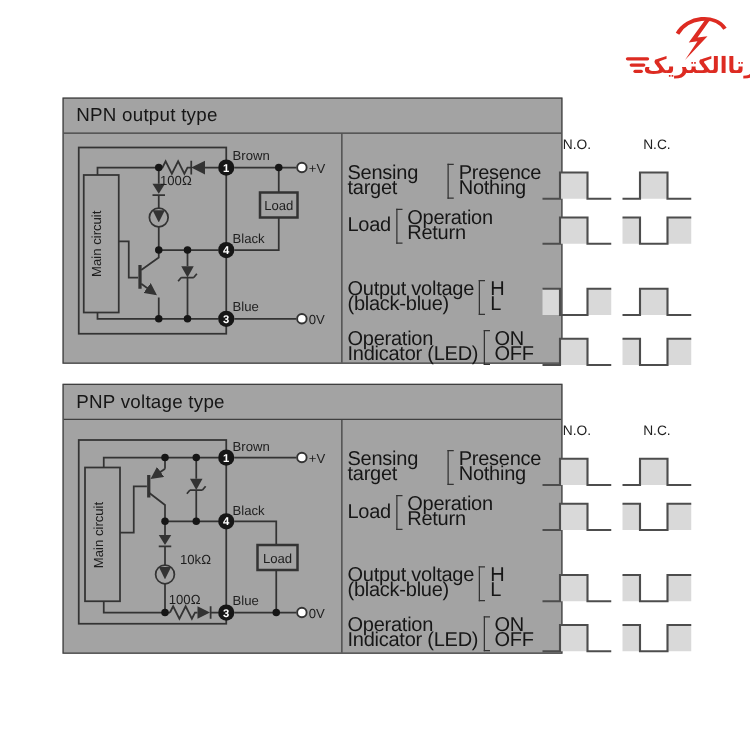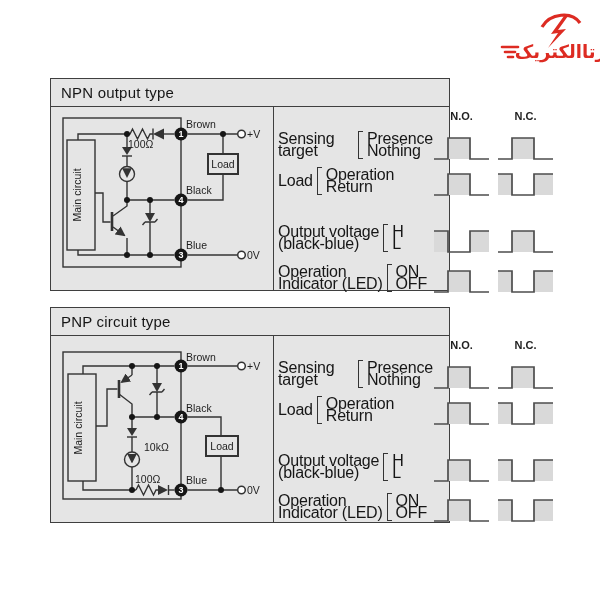--- a/index.html
+++ b/index.html
@@ -8,32 +8,32 @@
     font-family:"Liberation Sans",sans-serif;color:#1e1e1e;overflow:hidden;
   }
   .page{position:absolute;inset:0;}
   
   .logo{position:absolute;left:500px;top:10px;width:116px;height:54px;}
   
   .wm{position:absolute;color:rgba(110,110,110,.14);font-weight:bold;font-style:italic;pointer-events:none;}
   .wm1{left:244px;top:238px;font-size:46px;transform:rotate(-14deg);}
   .wm2{left:348px;top:80px;font-size:18px;transform:rotate(-8deg);color:rgba(120,120,120,.10);}
   
-  .panel{position:absolute;left:50px;width:400px;border:1.6px solid #3f3f3f;background:#e5e5e5;display:flex;flex-direction:column;box-sizing:border-box;}
+  .panel{position:absolute;left:50px;width:400px;border:1.6px solid #3f3f3f;background:#a3a3a3;display:flex;flex-direction:column;box-sizing:border-box;}
   .panel.npn{top:78px;height:213px;}
   .panel.pnp{top:307px;height:216px;}
   .panel-title{flex:0 0 27px;line-height:27px;border-bottom:1.6px solid #3f3f3f;padding-left:10px;font-size:15px;letter-spacing:.2px;color:#161616;}
   .panel-body{flex:1;display:flex;min-height:0;}
   .circuit{flex:0 0 222px;width:222px;position:relative;}
   .circuit svg{display:block;}
   .timing{flex:1;border-left:1.6px solid #3f3f3f;padding:3px 0 0 4px;box-sizing:border-box;}
   
   .thead{display:flex;height:15px;margin-bottom:2px;font-size:11px;color:#222;}
   .tspacer{width:155px;flex:0 0 155px;}
-  .thcol{width:57px;flex:0 0 57px;text-align:center;font-weight:bold;}
+  .thcol{width:57px;flex:0 0 57px;text-align:center;}
   .wgap{width:7px;flex:0 0 7px;}
   .trow{display:flex;height:36px;align-items:flex-end;}
   .trow.r2{margin-top:21px;}
   .trow.r3{margin-top:4px;}
   .tlabel{width:155px;flex:0 0 155px;align-self:center;display:flex;align-items:center;font-size:16px;letter-spacing:-0.2px;color:#161616;}
   .lname{margin-right:4px;line-height:12.5px;}
   .bracket{width:4px;height:26px;flex:0 0 4px;border:1.4px solid #333;border-right:none;margin-right:4px;}
   .opts{line-height:12.5px;}
   .wave{width:57px;height:32px;flex:0 0 57px;}
   
@@ -243,21 +243,21 @@
               <polygon points="1,7 15,7 15,28 1,28" fill="#d9d9d9"></polygon>
               <polygon points="37,7 56,7 56,28 37,28" fill="#d9d9d9"></polygon>
               <polyline points="1,7 15,7 15,28 37,28 37,7 56,7" fill="none" stroke="#4d4d4d" stroke-width="1.7"></polyline>
             </svg>
           </div>
         </div>
     </div>
   </section>
 
   <section class="panel pnp">
-    <div class="panel-title">PNP circuit type</div>
+    <div class="panel-title">PNP voltage type</div>
     <div class="panel-body">
       <div class="circuit">
         <svg class="cir" viewBox="0 0 222 188" width="222" height="188">
           <g stroke="#333" stroke-width="1.4" fill="none">
             <rect x="12" y="16" width="118" height="147"></rect>
             <rect x="17" y="38" width="28" height="107"></rect>
 
             <path d="M32,38 V30 H123.5"></path>
 
             <path d="M81,30 V39"></path>

